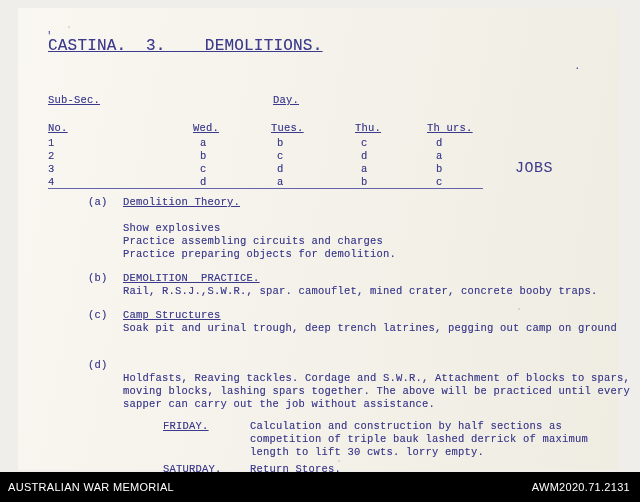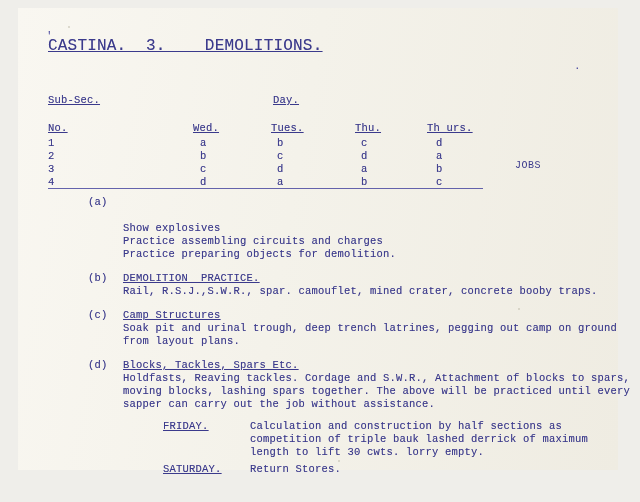--- a/index.html
+++ b/index.html
@@ -77,21 +77,21 @@
     right: 10px;
     top: 9px;
     font-family: "Liberation Sans", sans-serif;
     font-size: 11px;
     letter-spacing: 0.3px;
   }
   .jobs {
     position: absolute;
     color: #3b3a8c;
     font-family: "Liberation Mono", monospace;
-    font-size: 10px;
+    font-size: 15px;
     letter-spacing: 0.5px;
   }
   .rule {
     position: absolute;
     height: 1px;
     background: #4a49a0;
     opacity: 0.85;
   }
   .speck {
     position: absolute;
@@ -144,46 +144,49 @@
     <div class="ink" style="left:182px; top:168px;">d</div>
     <div class="ink" style="left:259px; top:168px;">a</div>
     <div class="ink" style="left:343px; top:168px;">b</div>
     <div class="ink" style="left:418px; top:168px;">c</div>
 
     <div class="rule" style="left:30px; top:180px; width:435px;"></div>
 
     <div class="jobs" style="left:497px; top:152px;">JOBS</div>
 
     <div class="ink" style="left:70px; top:188px;">(a)</div>
+    <div class="ink u" style="left:105px; top:188px;">Demolition Theory.</div>
     <div class="ink" style="left:105px; top:214px;">Show explosives</div>
     <div class="ink" style="left:105px; top:227px;">Practice assembling circuits and charges</div>
     <div class="ink" style="left:105px; top:240px;">Practice preparing objects for demolition.</div>
 
     <div class="ink" style="left:70px; top:264px;">(b)</div>
     <div class="ink u" style="left:105px; top:264px;text-align:right;">DEMOLITION  PRACTICE.</div>
     <div class="ink" style="left:105px; top:277px;">Rail, R.S.J.,S.W.R., spar. camouflet, mined crater, concrete booby traps.</div>
 
     <div class="ink" style="left:70px; top:301px;">(c)</div>
     <div class="ink u" style="left:105px; top:301px;text-align:right;">Camp Structures</div>
     <div class="ink" style="left:105px; top:314px;">Soak pit and urinal trough, deep trench latrines, pegging out camp on ground</div>
-    <div class="ink" style="left:105px; top:327px;">from layout plans.</div>
 
     <div class="ink" style="left:70px; top:351px;">(d)</div>
-    <div class="ink u" style="left:105px; top:351px;">Blocks, Tackles, Spars Etc.</div>
     <div class="ink" style="left:105px; top:364px;">Holdfasts, Reaving tackles. Cordage and S.W.R., Attachment of blocks to spars,</div>
     <div class="ink" style="left:105px; top:377px;">moving blocks, lashing spars together. The above will be practiced until every</div>
     <div class="ink" style="left:105px; top:390px;">sapper can carry out the job without assistance.</div>
 
     <div class="ink u" style="left:145px; top:412px;">FRIDAY.</div>
     <div class="ink" style="left:232px; top:412px;">Calculation and construction by half sections as</div>
     <div class="ink" style="left:232px; top:425px;">competition of triple bauk lashed derrick of maximum</div>
     <div class="ink" style="left:232px; top:438px;">length to lift 30 cwts. lorry empty.</div>
 
     <div class="ink u" style="left:145px; top:455px;">SATURDAY.</div>
     <div class="ink" style="left:232px; top:455px;">Return Stores.</div>
 
     <div class="speck" style="left:50px; top:18px; width:2px; height:2px;"></div>
     <div class="speck" style="left:500px; top:300px; width:2px; height:2px;"></div>
     <div class="speck" style="left:320px; top:452px; width:2px; height:2px;"></div>
   </div>
 
+  <div id="footer">
+    <span class="left">AUSTRALIAN WAR MEMORIAL</span>
+    <span class="right">AWM2020.71.2131</span>
+  </div>
 
 </div>
 
 </body></html>

